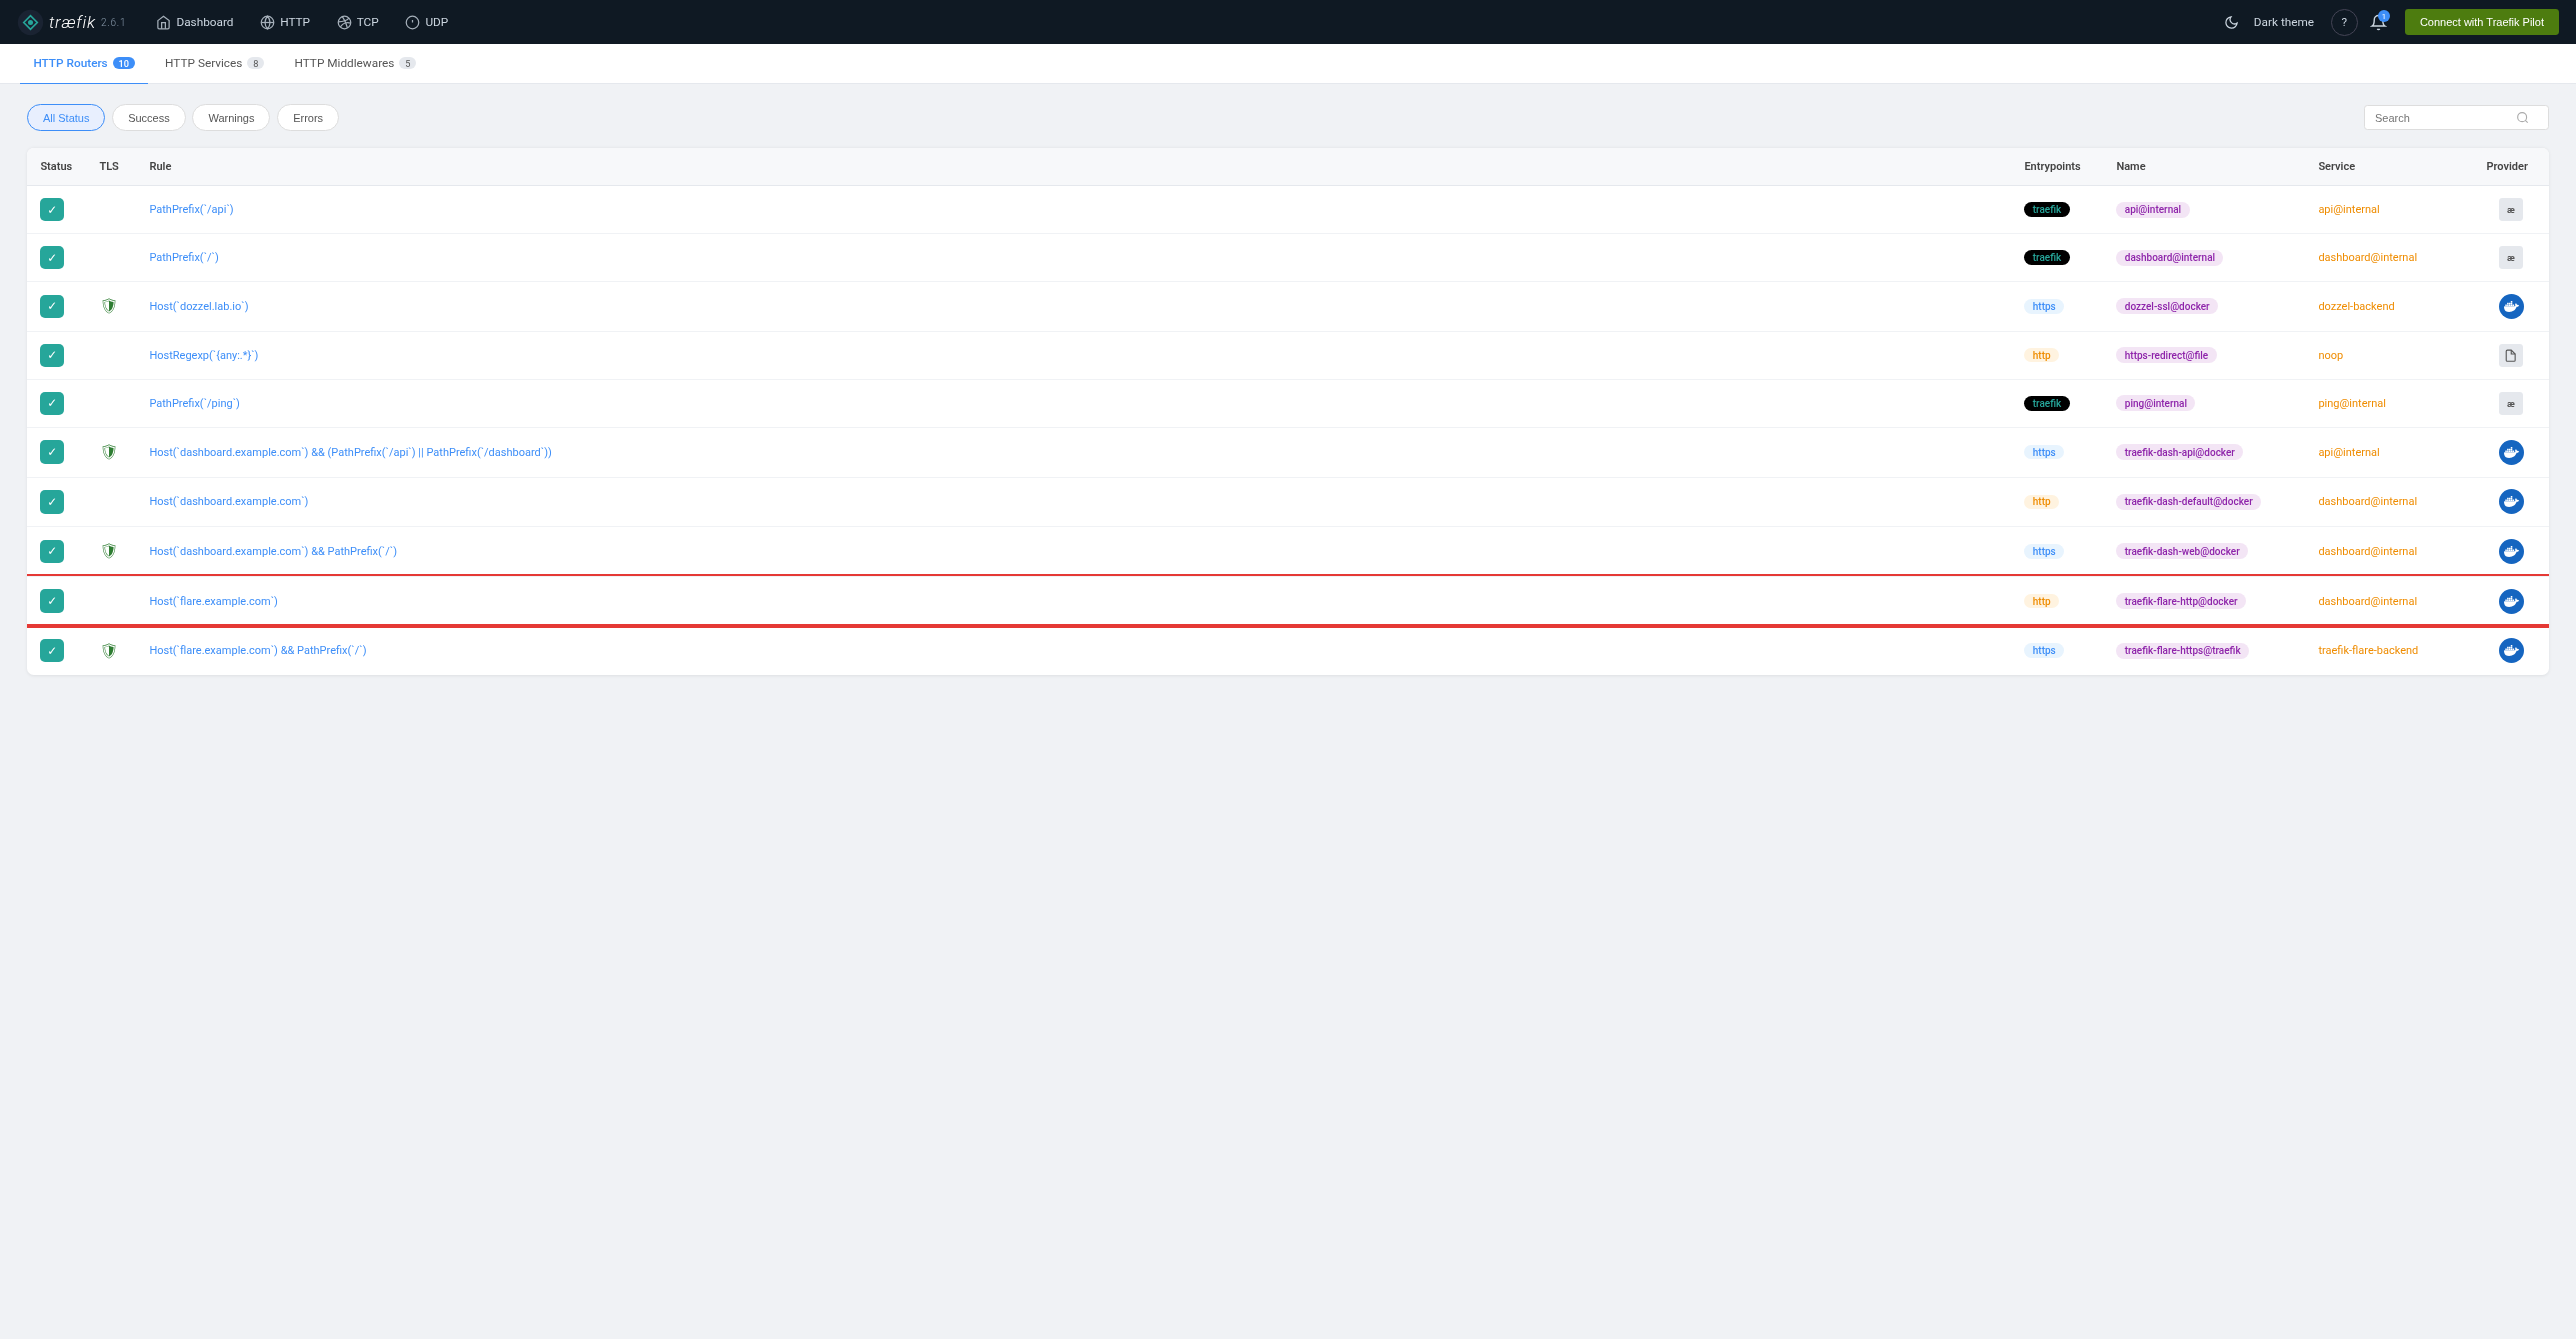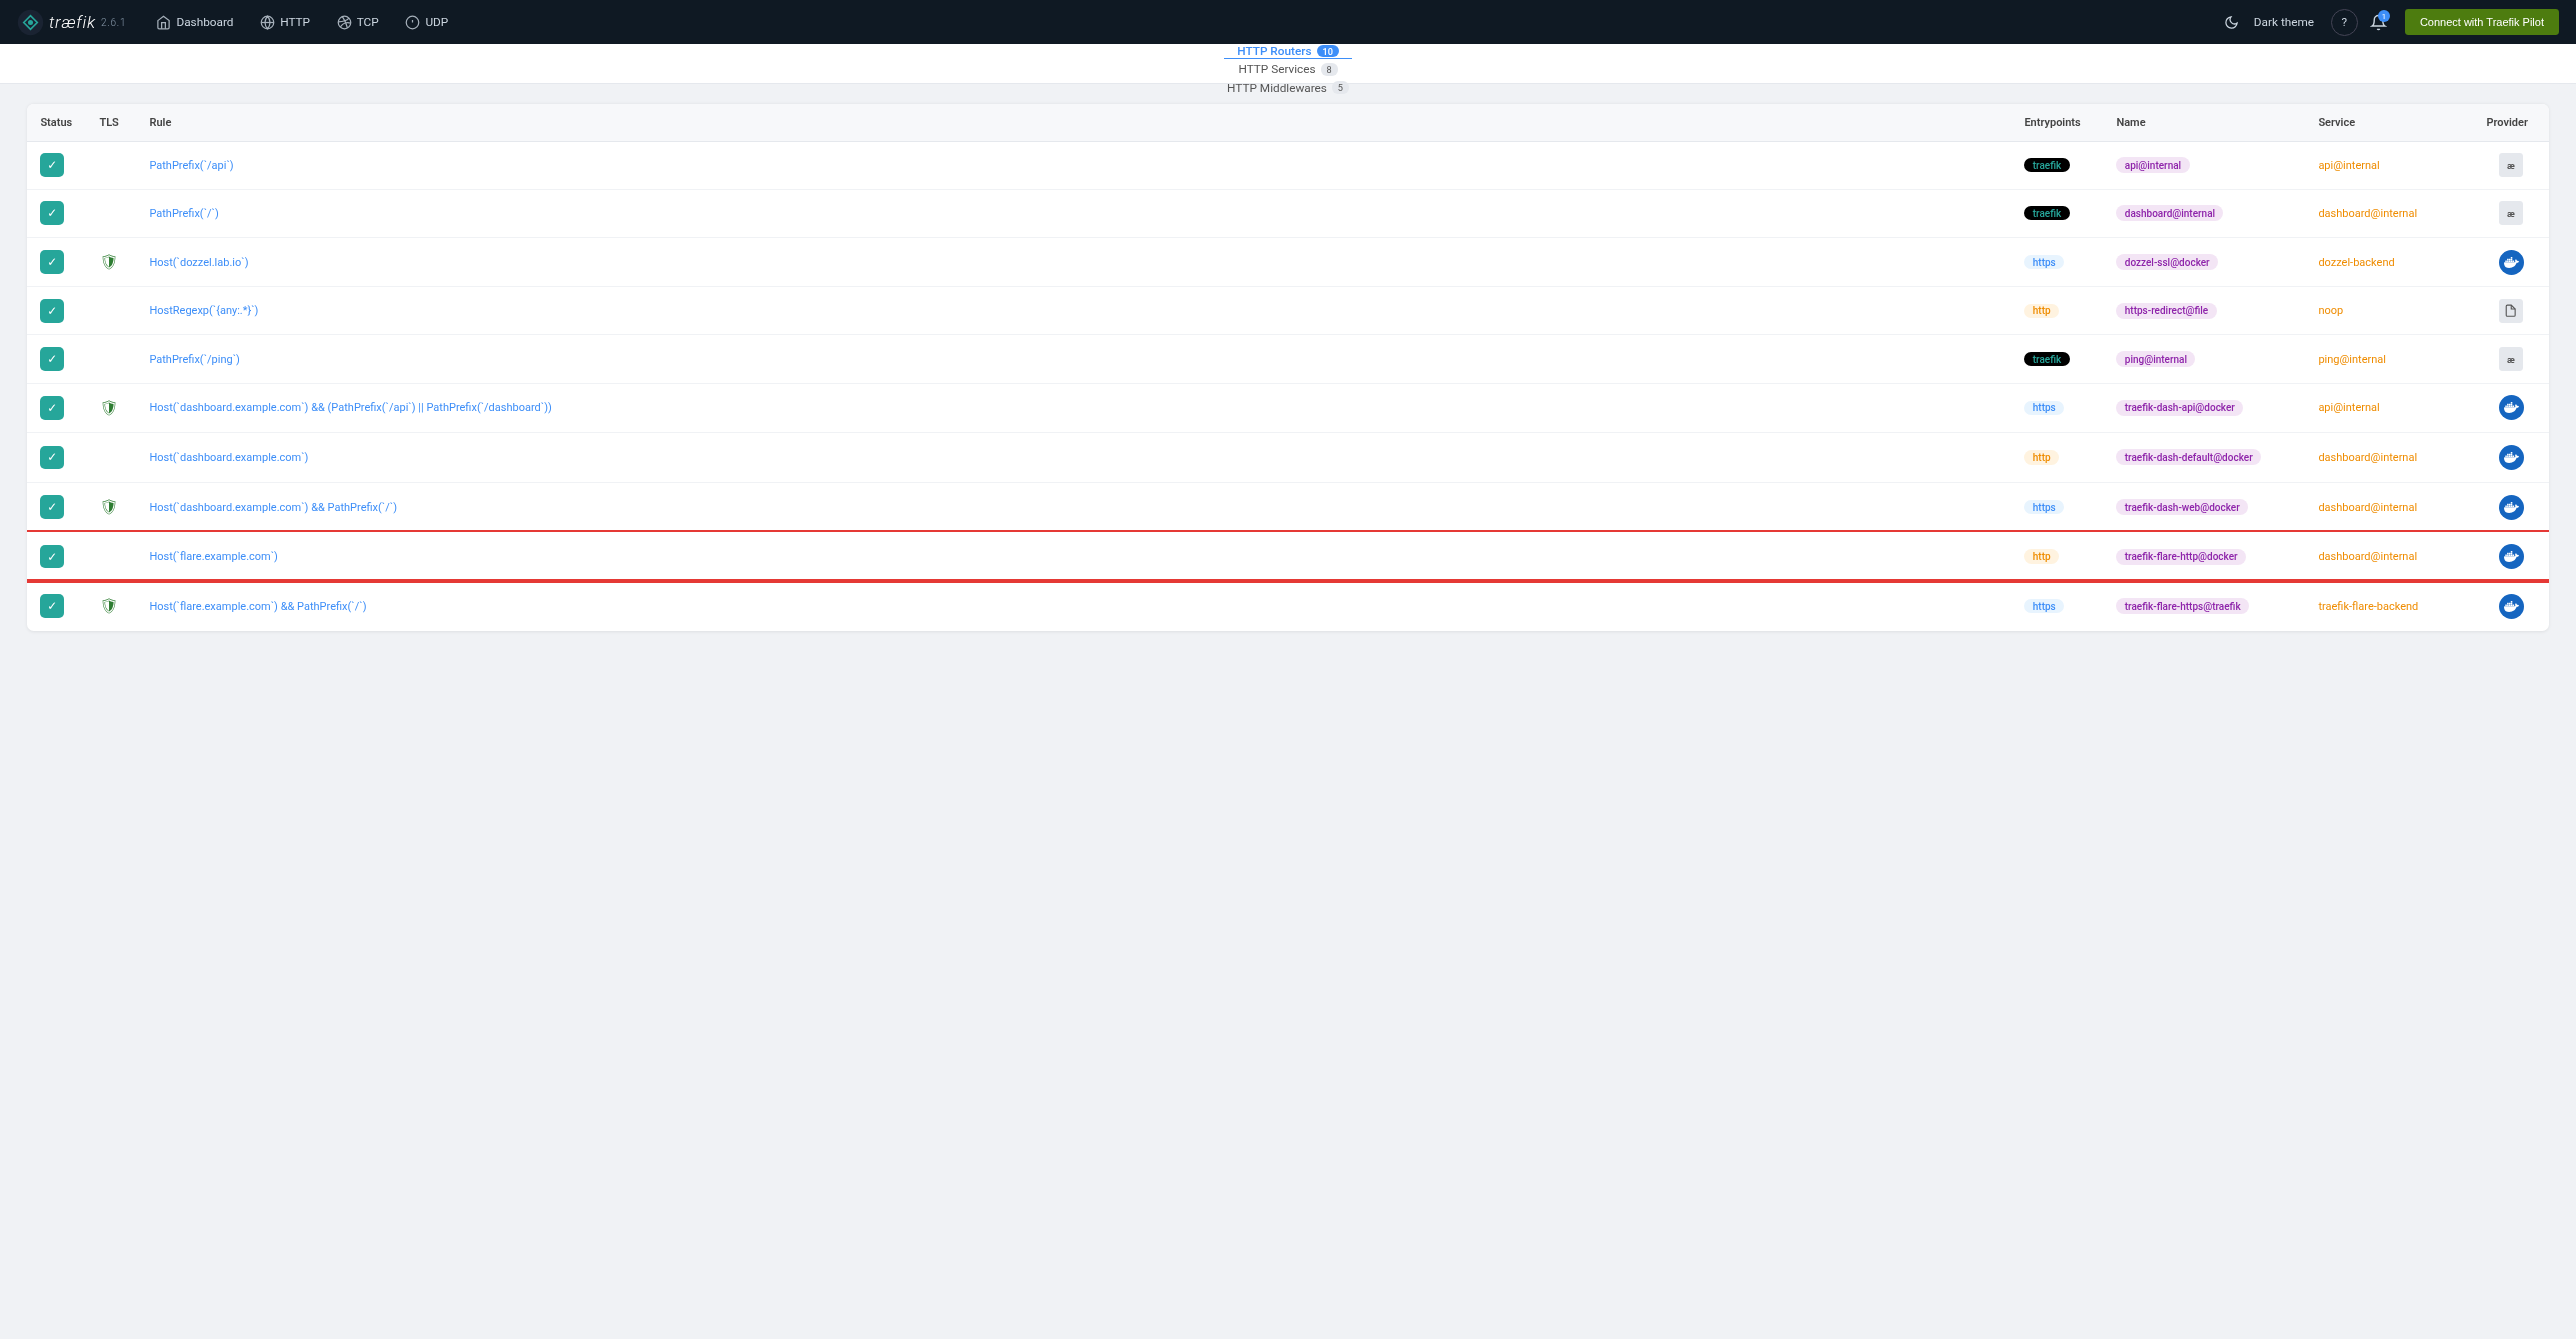--- a/index.html
+++ b/index.html
@@ -93,21 +93,20 @@
 
     
     .subnav {
       background: #fff;
       display: flex;
       align-items: center;
       padding: 0 20px;
       border-bottom: 0.8px solid #e5e8ed;
       height: 40px;
       gap: 3.4px;
-      flex-direction: column;
     }
     .subnav-item {
       display: flex;
       align-items: center;
       gap: 5px;
       padding: 0 13.4px;
       height: 40px;
       cursor: pointer;
       font-size: 11.8px;
       color: #555;
@@ -359,20 +358,34 @@
     <span class="subnav-badge gray">8</span>
   </div>
   <div class="subnav-item">
     <span>HTTP Middlewares</span>
     <span class="subnav-badge gray">5</span>
   </div>
 </div>
 
 <div class="main">
 
+  <div class="filter-bar">
+    <button class="filter-btn active">All Status</button>
+    <button class="filter-btn">Success</button>
+    <button class="filter-btn">Warnings</button>
+    <button class="filter-btn">Errors</button>
+
+    <div class="search-box">
+      <input class="search-input" type="text" placeholder="Search" style="">
+      <svg width="13.4" height="13.4" viewBox="0 0 24 24" fill="none" stroke="#aaa" stroke-width="2">
+        <circle cx="11" cy="11" r="8"></circle>
+        <line x1="21" y1="21" x2="16.65" y2="16.65"></line>
+      </svg>
+    </div>
+  </div>
 
   <div class="table-container">
     <table>
       <thead>
         <tr>
           <th class="col-status">Status</th>
           <th class="col-tls">TLS</th>
           <th class="col-rule">Rule</th>
           <th class="col-entry">Entrypoints</th>
           <th class="col-name">Name</th>

